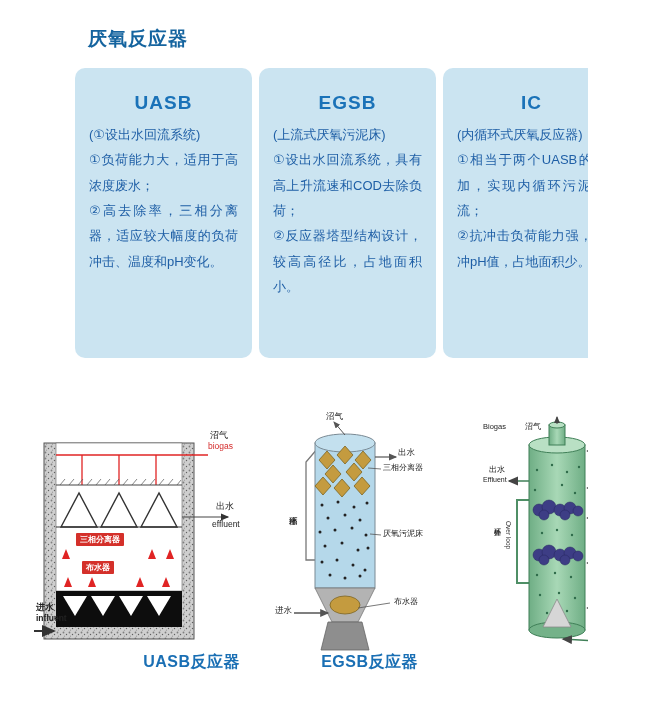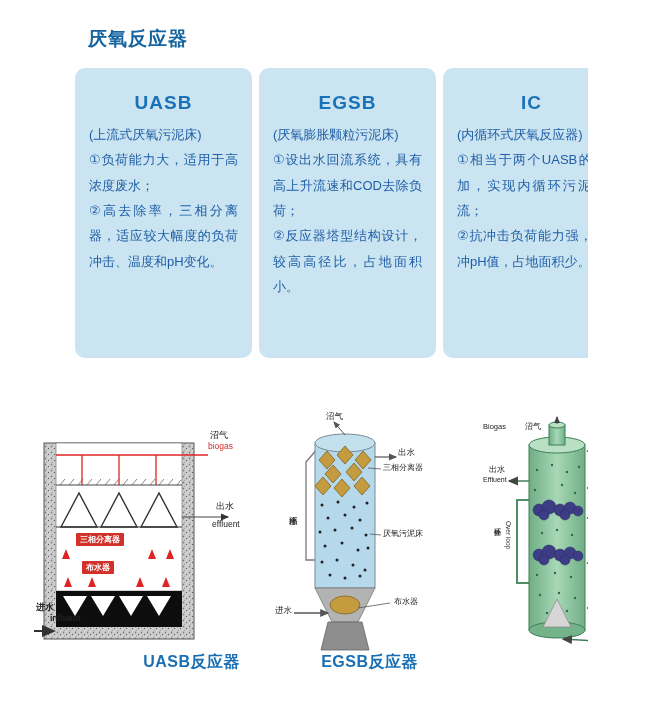--- a/index.html
+++ b/index.html
@@ -49,27 +49,27 @@
 </head>
 <body>
 
 <div class="page">
 
   <h1 class="page-title">厌氧反应器</h1>
 
   <div class="cards">
     <section class="card">
       <h2 class="card-heading">UASB</h2>
-      <p class="card-sub">(上流式厌氧污泥床)</p>
+      <p class="card-sub">(①设出水回流系统)</p>
       <p class="card-para">①负荷能力大，适用于高浓度废水；</p>
       <p class="card-para">②高去除率，三相分离器，适应较大幅度的负荷冲击、温度和pH变化。</p>
     </section>
     <section class="card">
       <h2 class="card-heading">EGSB</h2>
-      <p class="card-sub">(厌氧膨胀颗粒污泥床)</p>
+      <p class="card-sub">(上流式厌氧污泥床)</p>
       <p class="card-para">①设出水回流系统，具有高上升流速和COD去除负荷；</p>
       <p class="card-para">②反应器塔型结构设计，较高高径比，占地面积小。</p>
     </section>
     <section class="card">
       <h2 class="card-heading">IC</h2>
       <p class="card-sub">(内循环式厌氧反应器)</p>
       <p class="card-para">①相当于两个UASB的叠加，实现内循环污泥回流；</p>
       <p class="card-para">②抗冲击负荷能力强，缓冲pH值，占地面积少。</p>
     </section>
   </div>
@@ -124,21 +124,21 @@
       <line x1="150" y1="90" x2="196" y2="90" stroke="#444" stroke-width="1.2" marker-end="url(#uArr)"></line>
       <line x1="2" y1="204" x2="22" y2="204" stroke="#333" stroke-width="2" marker-end="url(#uArr)"></line>
     </svg>
     <span class="dlabel f9" style="left:178px; top:3px;">沼气</span>
     <span class="dlabel red" style="left:176px; top:15px;">biogas</span>
     <span class="dlabel f9" style="left:184px; top:74px;">出水</span>
     <span class="dlabel" style="left:180px; top:93px;">effluent</span>
     <span class="dlabel box" style="left:44px; top:106px;">三相分离器</span>
     <span class="dlabel box" style="left:50px; top:134px;">布水器</span>
     <span class="dlabel f9 bold" style="left:4px; top:175px;">进水</span>
-    <span class="dlabel bold" style="left:18px; top:187px;">influent</span>
+    <span class="dlabel bold" style="left:4px; top:187px;">influent</span>
   </figure>
 
   <figure class="diagram" id="d-egsb">
     <svg width="160" height="255" viewBox="0 0 160 255">
       <defs>
         <marker id="eArr" markerWidth="8" markerHeight="8" refX="6" refY="3" orient="auto">
           <path d="M0,0 L7,3 L0,6 Z" fill="#555"></path>
         </marker>
       </defs>
       <path d="M45,150 L36,150 L36,52 L48,38" fill="none" stroke="#777" stroke-width="1.3"></path>

